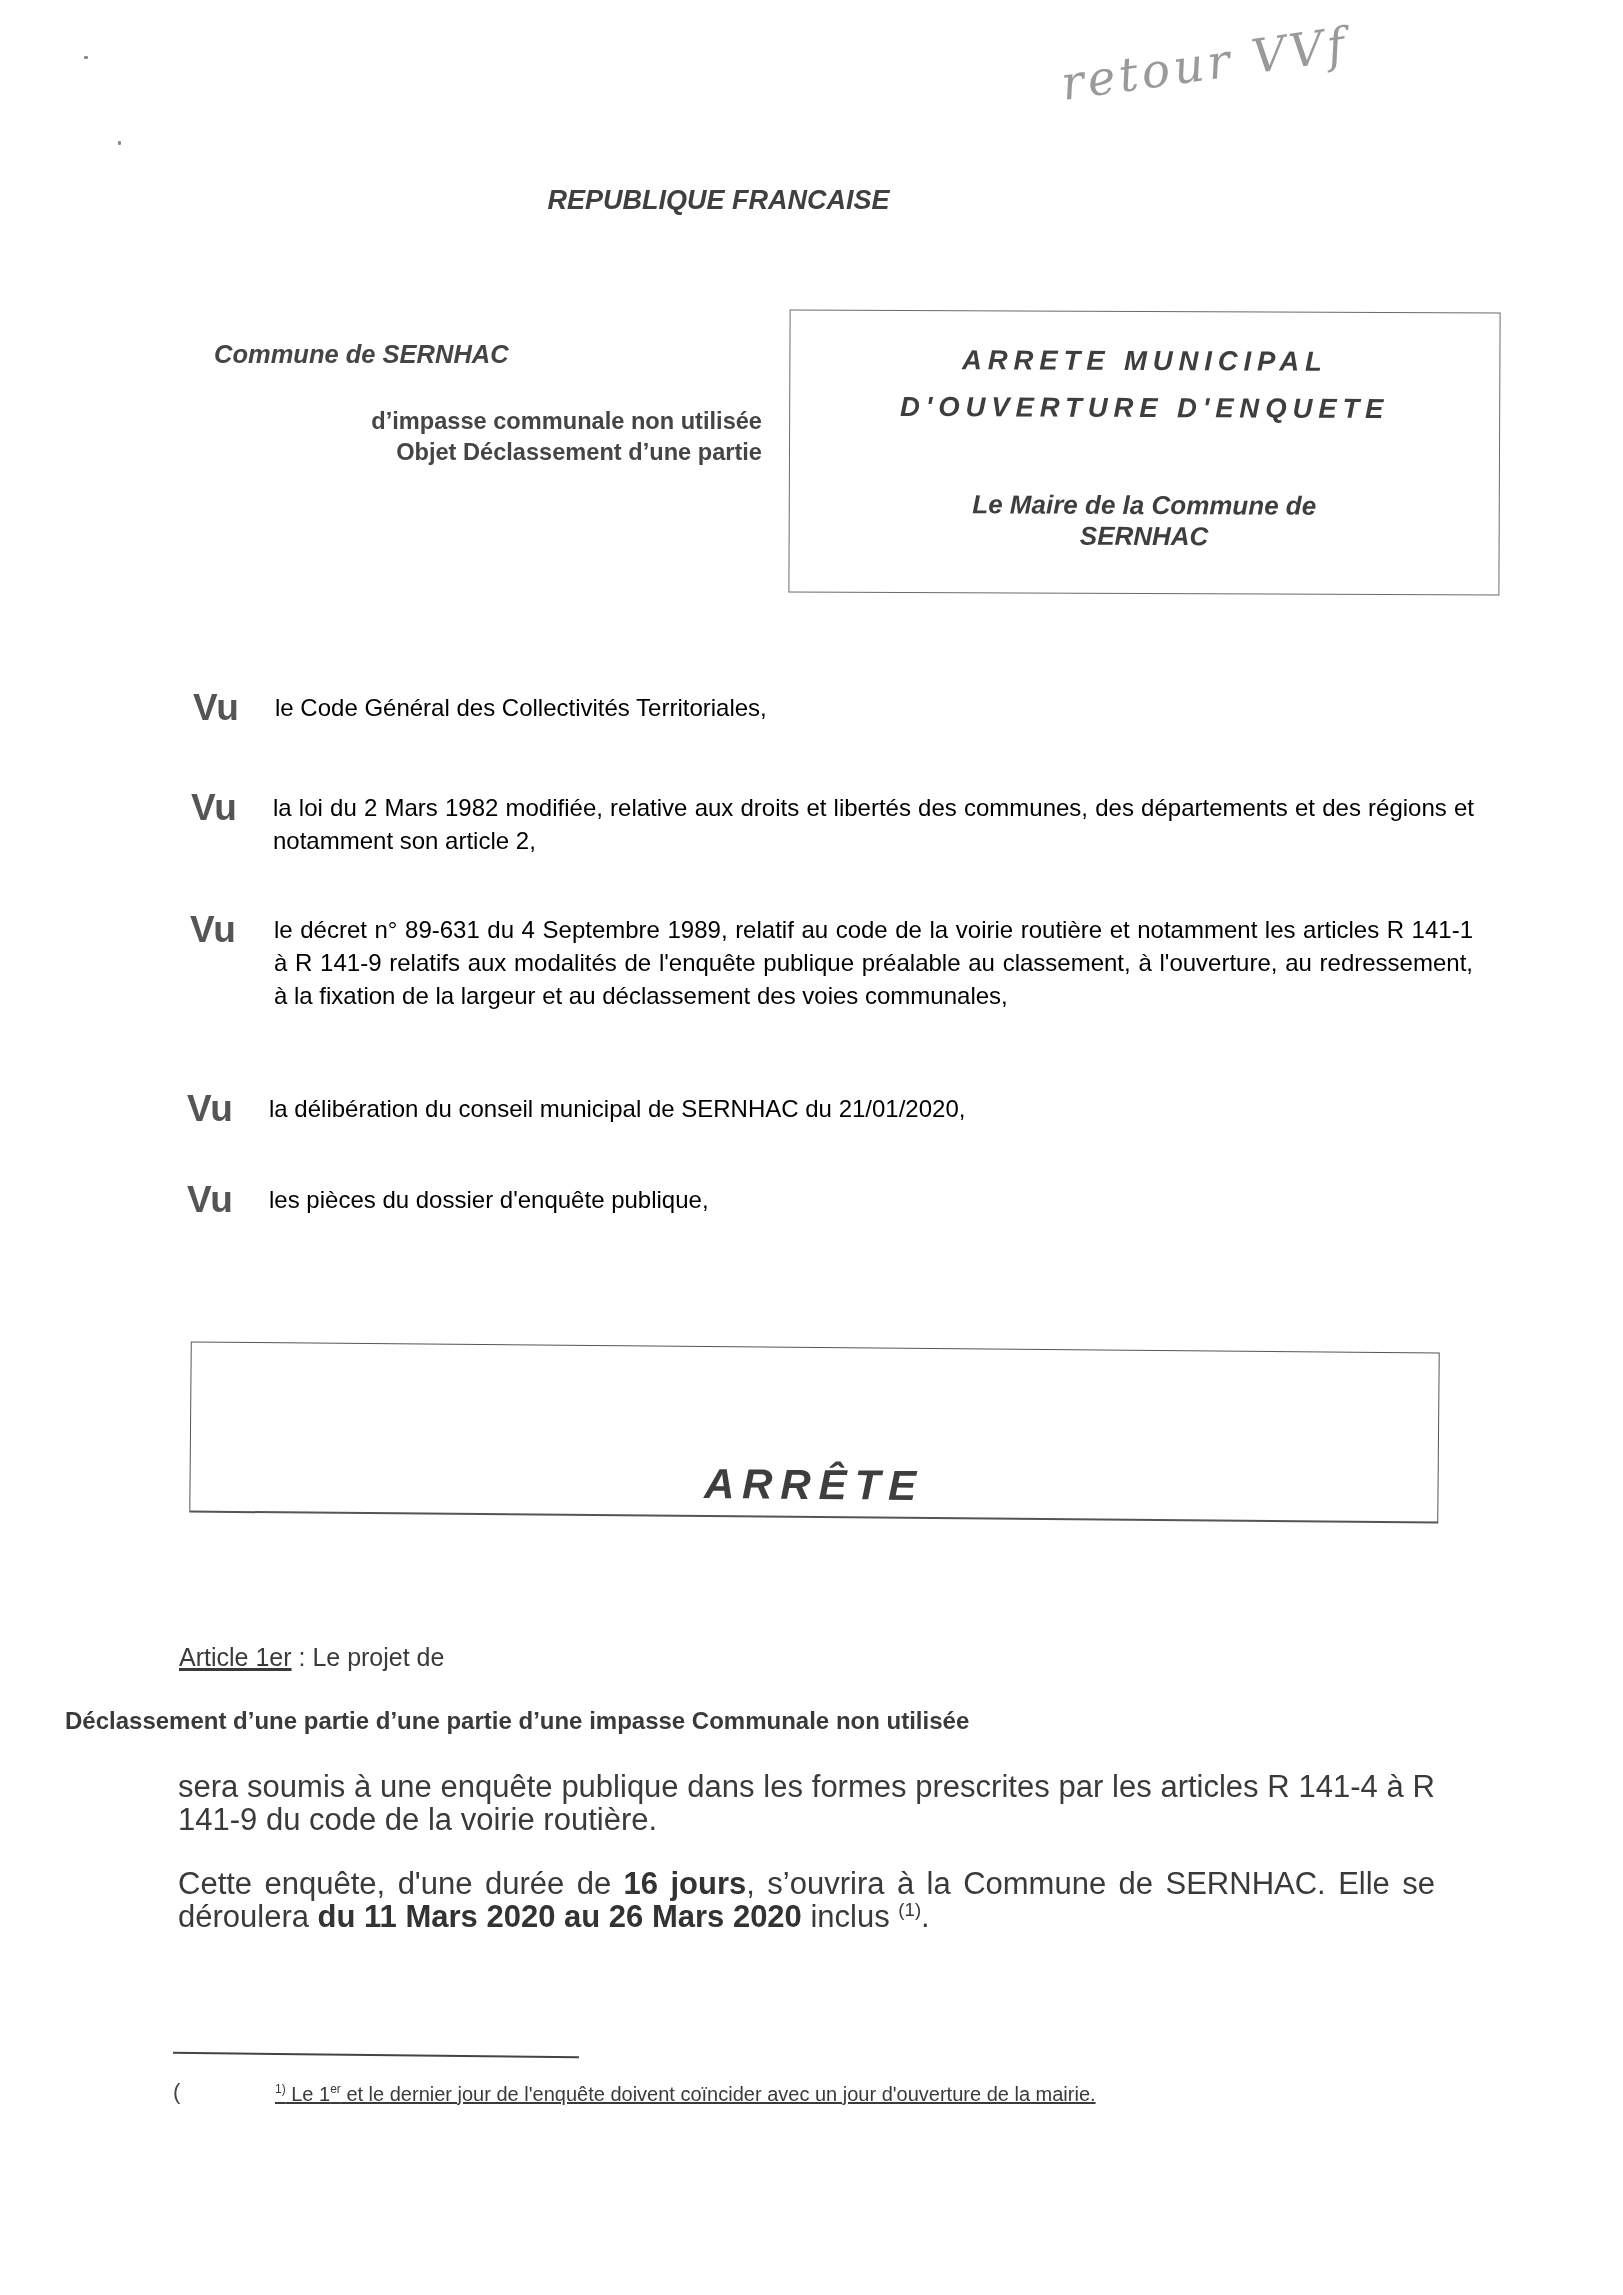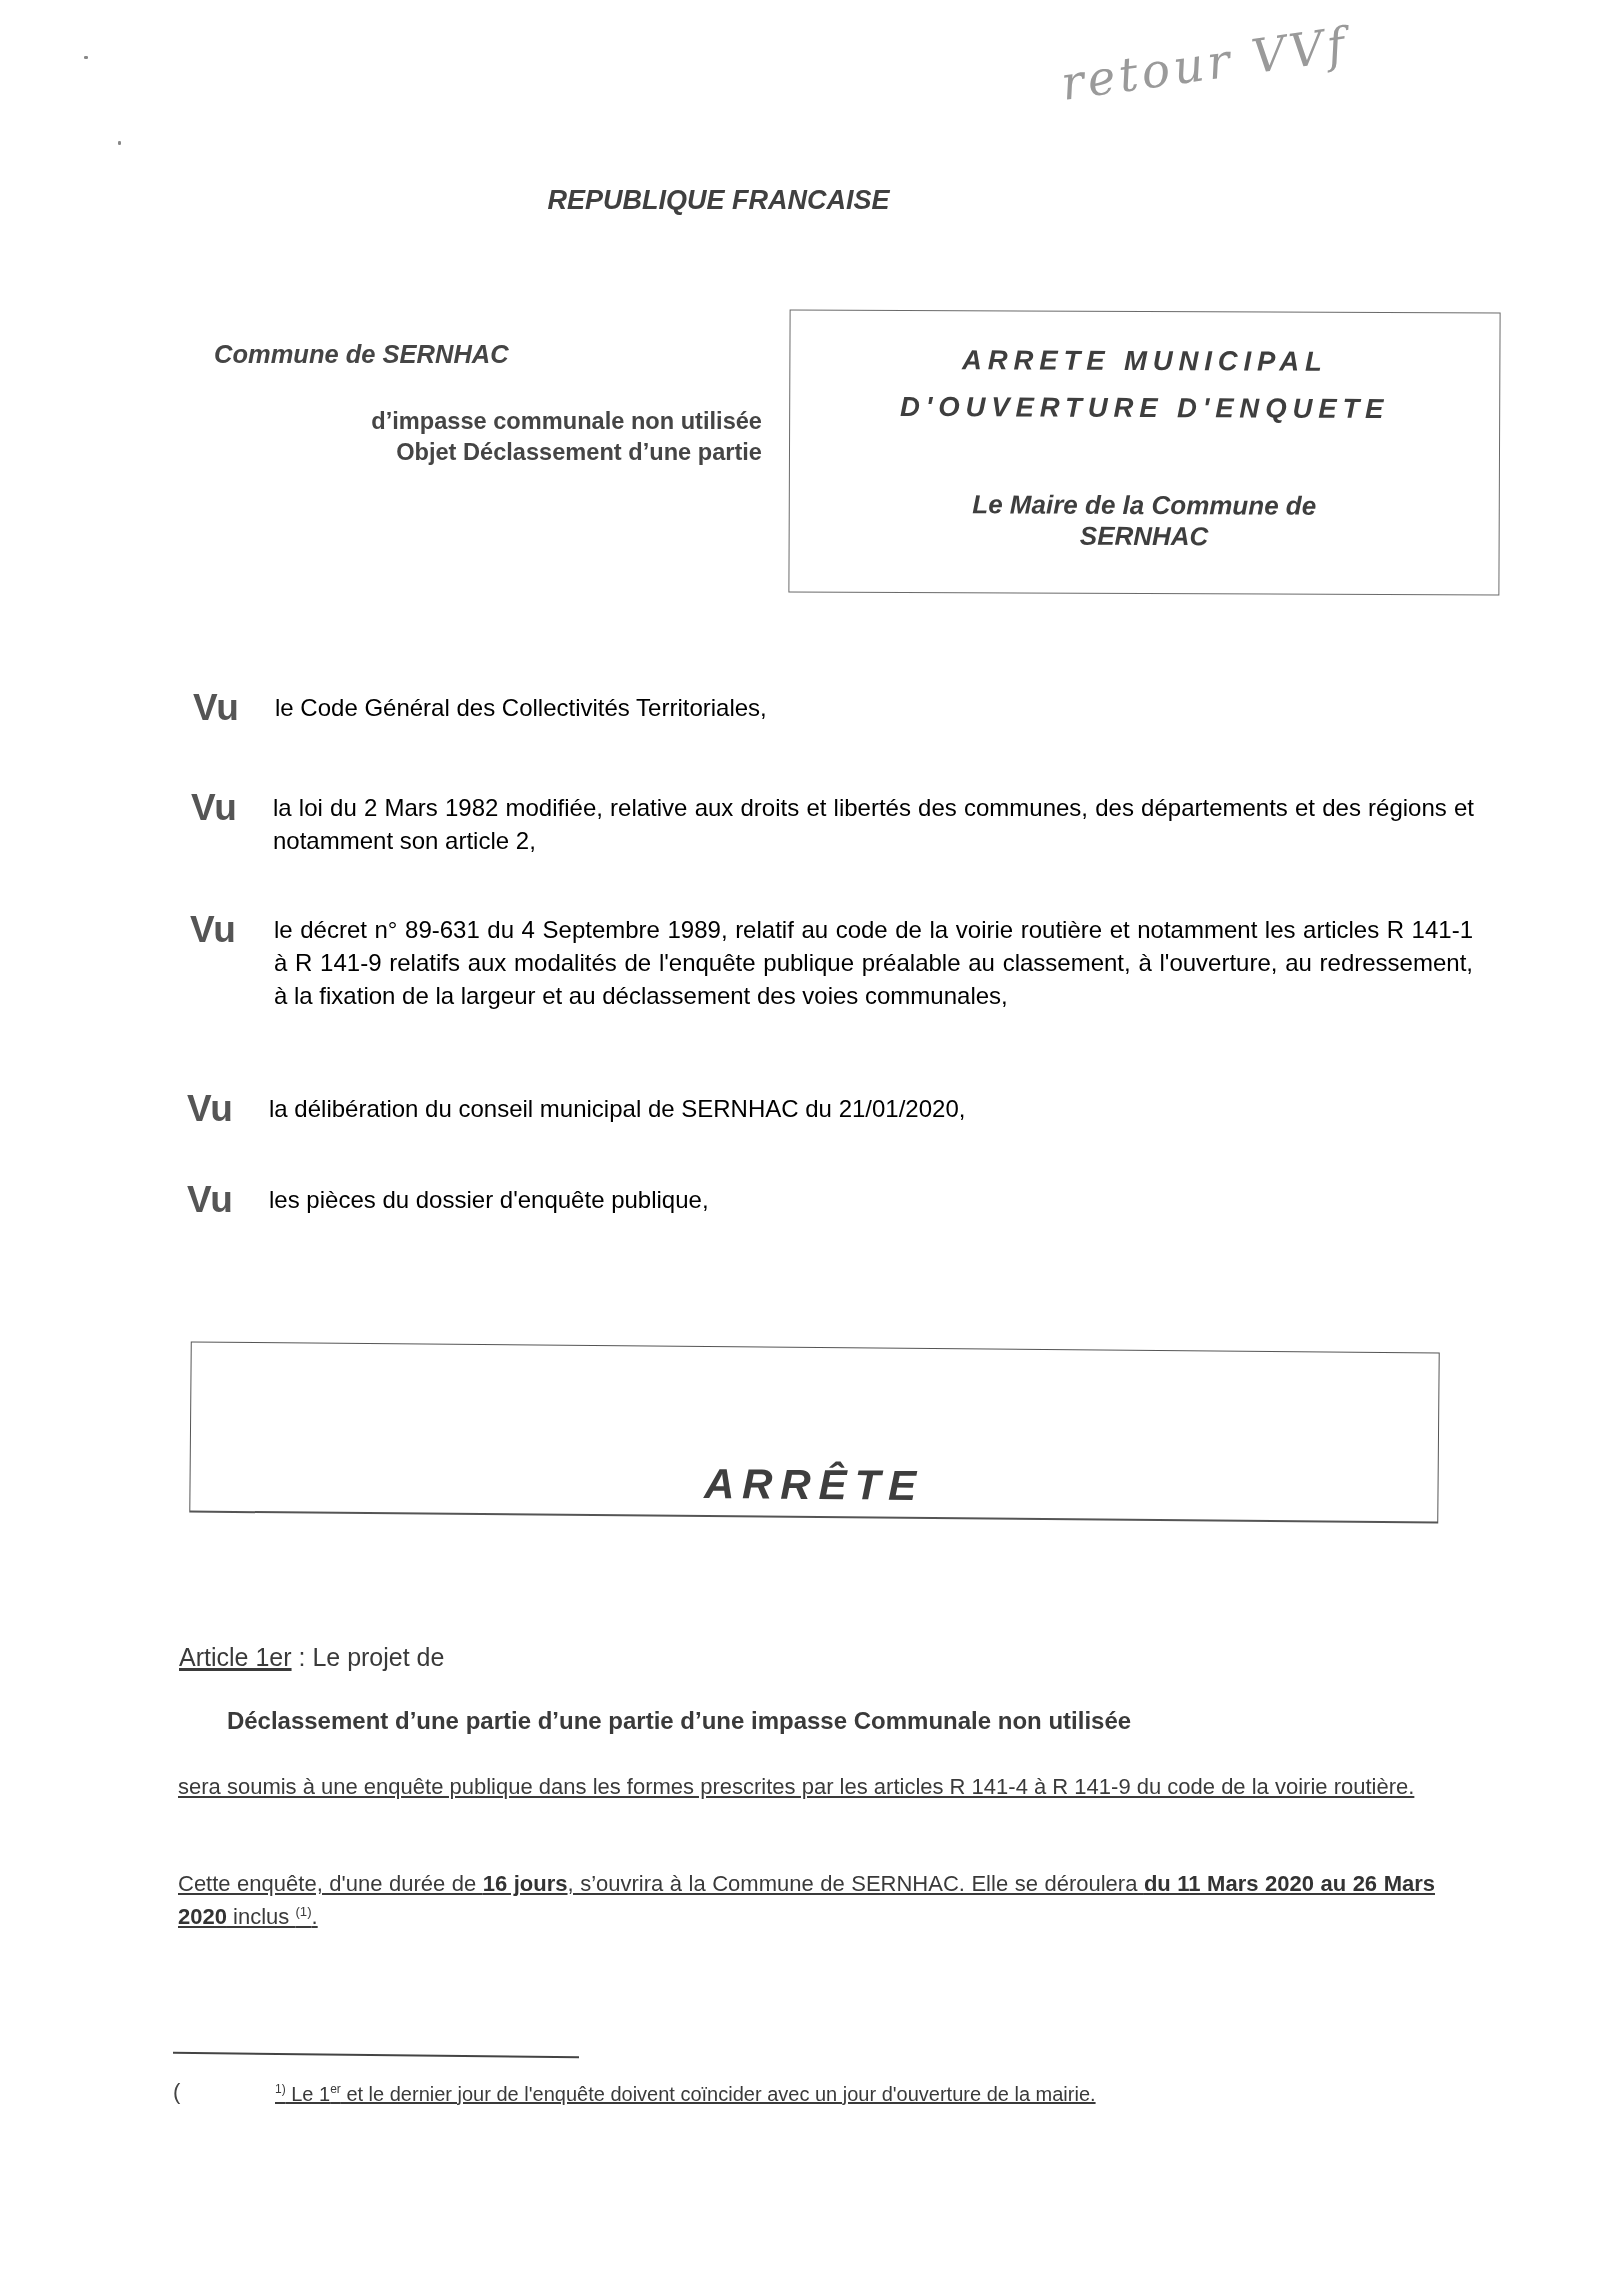--- a/index.html
+++ b/index.html
@@ -50,24 +50,24 @@
     left: 190px; top: 1347px; width: 1249px; height: 171px;
     border: 1.3px solid #555; border-bottom-width: 2.6px; box-sizing: border-box; transform: rotate(0.5deg);
   }
   .arrete-title {
     left: 0; width: 100%; top: 113px; text-align: center; font-size: 42px; font-weight: bold;
     font-style: italic; letter-spacing: 7.9px; color: #3e3e3e;
   }
   .article-line { left: 179px; top: 1643px; font-size: 25px; color: #3a3a3a; }
   .article-label { font-weight: normal; text-decoration: underline; text-decoration-thickness: 2.6px; }
   .article-subject {
-    left: 0; width: 1293px; top: 1707px; text-align: center; padding-left: 65px; box-sizing: border-box;
+    left: 0; width: 1293px; top: 1707px; padding-left: 65px; box-sizing: border-box;
     font-size: 24px; font-weight: bold; color: #3a3a3a;
   }
-  .para { left: 178px; width: 1257px; font-size: 22px; line-height: 33px; text-align: justify; color: #3a3a3a; text-decoration: underline; }
+  .para { left: 178px; width: 1257px; font-size: 31px; line-height: 33px; text-align: justify; color: #3a3a3a; }
   .para b { color: #333; }
   .footnote-rule { left: 173px; top: 2054px; width: 406px; height: 2px; background: #444; transform: rotate(0.6deg); }
   .footnote-paren { left: 173px; top: 2079px; font-size: 22px; color: #444; }
   .footnote { left: 275px; top: 2083px; font-size: 20px; color: #3a3a3a; text-decoration: underline; }
   sup { font-size: 60%; vertical-align: super; line-height: 0; }
 </style>
 </head>
 <body>
 
 <div class="abs speck" style="left:84px;top:56px;"></div>

